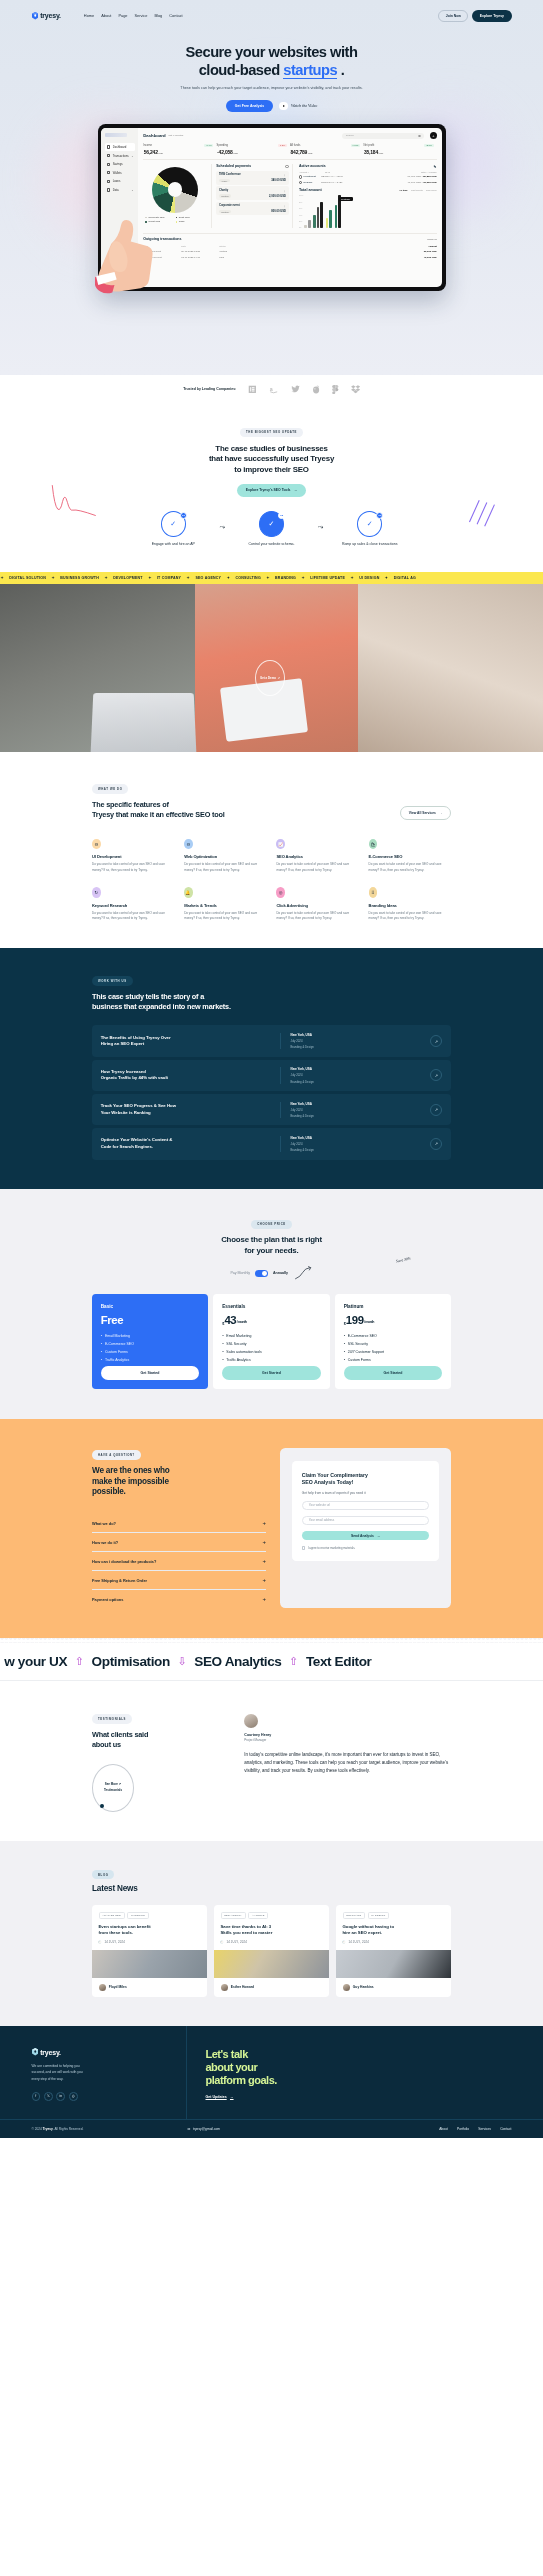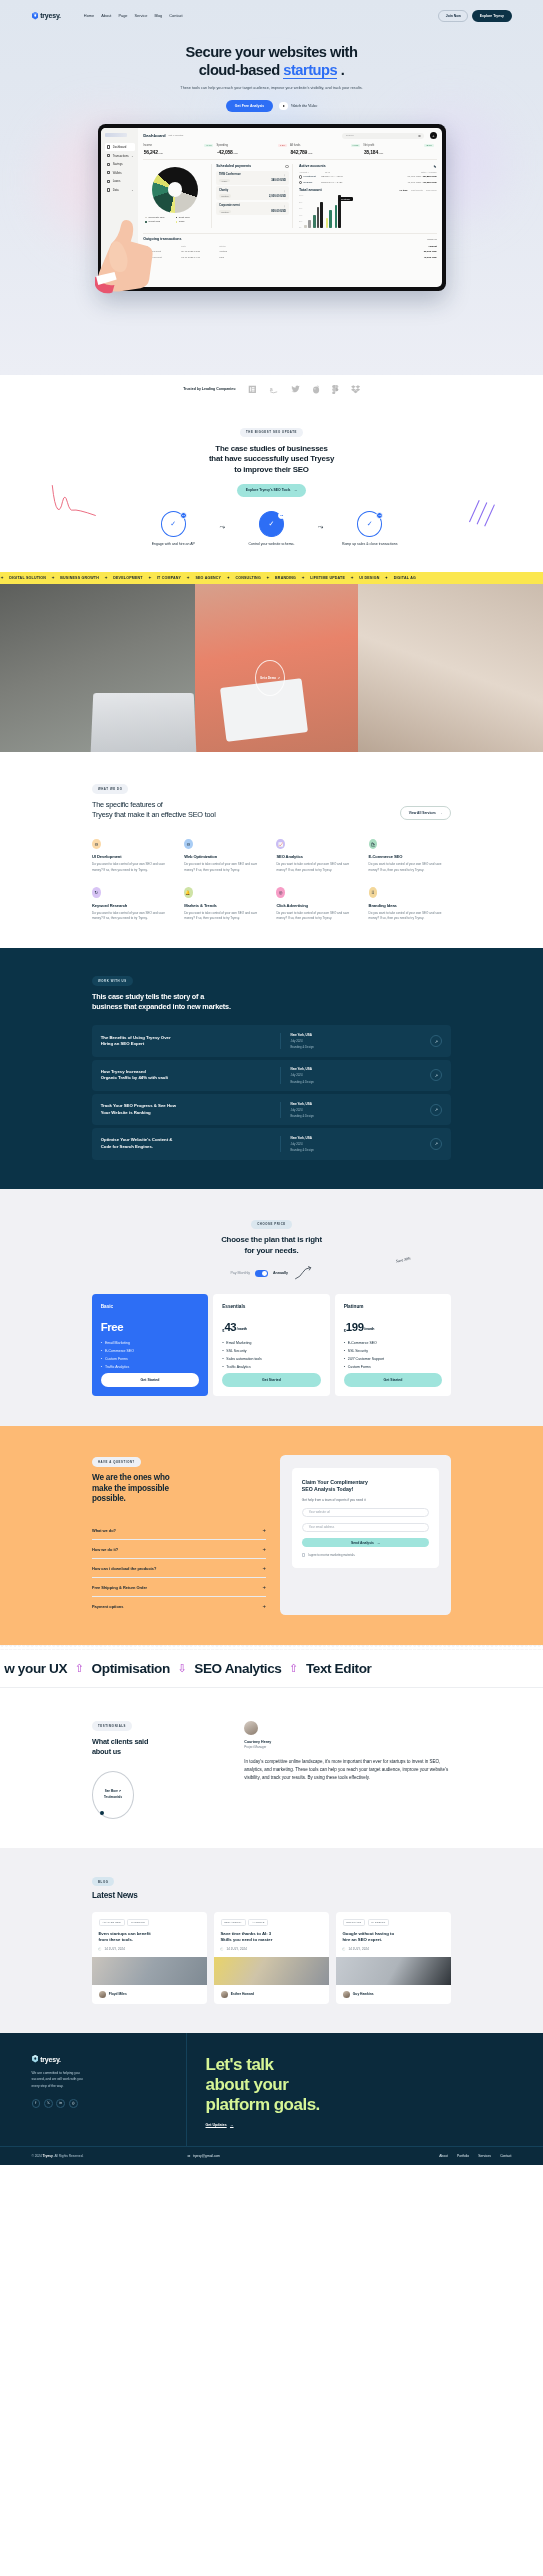--- a/index.html
+++ b/index.html
@@ -134,21 +134,21 @@
   .banner .p2{position:absolute;left:36%;top:0;width:32%;height:100%;background:linear-gradient(170deg,#d6a08c,#e8836a 40%,#c57961)}
   .banner .p3{position:absolute;right:0;top:0;width:34%;height:100%;background:linear-gradient(200deg,#cbbcae,#e4d8cc 50%,#b8a594)}
   .demo-circ{position:absolute;left:255px;top:76px;width:30px;height:36px;border:0.5px solid rgba(255,255,255,.8);border-radius:50%;display:flex;align-items:center;justify-content:center}
   .demo-circ span{font-size:2.9px;color:#fff;font-weight:600;display:flex;gap:1.6px;align-items:center}
   .lap{position:absolute;left:92px;bottom:0;width:103px;height:60px;background:linear-gradient(175deg,#e5e7ea,#c3c7cb);border-radius:3.3px 3.3px 0 0;transform:perspective(163px) rotateX(8deg)}
   .tab-dev{position:absolute;left:223px;bottom:15px;width:82px;height:54px;background:#f2f3f4;border-radius:2.7px;transform:rotate(-7deg)}
 
   
   .feat{background:#fff;padding:30px 0 26px}
   .feat-top{display:flex;align-items:flex-end}
-  .feat-top h2{font-size:7.3px;line-height:1.42;font-weight:400;letter-spacing:-0.2px;margin-top:6px}
+  .feat-top h2{font-size:7.3px;line-height:1.42;font-weight:700;letter-spacing:-0.2px;margin-top:6px}
   .btn-outline{margin-left:auto;display:inline-flex;align-items:center;gap:3.3px;border:0.5px solid #c8d6d2;background:#fff;border-radius:11px;font-size:3.3px;font-weight:600;padding:4.3px 7.6px;color:#13293c;cursor:pointer}
   .fgrid{display:grid;grid-template-columns:repeat(4,1fr);gap:14px 9.8px;margin-top:18.5px}
   .fic{width:8.7px;height:10.3px;border-radius:50%;display:flex;align-items:center;justify-content:center;font-size:4.3px;color:#20303d}
   .fcard h4{font-size:4.1px;font-weight:700;margin-top:4.9px;letter-spacing:-0.1px}
   .fcard p{font-size:3px;line-height:1.85;color:#6b7984;margin-top:3.3px}
 
   
   .dark{background:#0b3347;padding:26px 0 27px;color:#fff}
   .badge-d{display:inline-block;font-size:2.8px;letter-spacing:0.6px;font-weight:700;color:#cfe2ea;background:#13435a;border-radius:11px;padding:2.7px 6px}
   .dark h2{font-size:7.3px;line-height:1.42;font-weight:800;margin-top:6px;letter-spacing:-0.2px}
@@ -166,21 +166,21 @@
   .toggle-row{display:flex;align-items:center;justify-content:center;gap:4.9px;margin-top:9.8px;position:relative}
   .tg-l{font-size:3.6px;color:#7e8894}
   .tg-r{font-size:3.6px;color:#15242f;font-weight:600}
   .switch{width:13px;height:6.5px;border-radius:4.3px;background:#2d6ef5;position:relative}
   .switch i{position:absolute;right:0.8px;top:0.8px;width:4.9px;height:4.9px;border-radius:50%;background:#fff}
   .save{position:absolute;left:304px;top:-8.7px;font-family:"Liberation Serif",serif;font-style:italic;font-size:3.8px;color:#17242f;transform:rotate(-12deg)}
   .plans{display:flex;gap:5.4px;margin-top:14px;text-align:left}
   .plan{flex:1;background:#fff;border-radius:3.8px;padding:9.8px 8.7px 9.2px;min-height:91px;display:flex;flex-direction:column}
   .plan.blue{background:#2d6ef5;color:#fff}
   .plan .nm{font-size:4.7px;font-weight:600}
-  .plan .pr{font-size:11.4px;font-weight:800;margin-top:12px;letter-spacing:-0.4px;display:flex;align-items:flex-end}
+  .plan .pr{font-size:11.4px;font-weight:800;margin-top:5px;letter-spacing:-0.4px;display:flex;align-items:flex-end}
   .plan .pr .cur{font-size:3.8px;font-weight:600;margin-top:2.2px;margin-right:0.5px}
   .plan .pr .per{font-size:3.5px;font-weight:600;align-self:flex-end;margin-bottom:2.2px;margin-left:0.5px}
   .plan ul{list-style:none;margin-top:7.6px}
   .plan li{font-size:3.5px;margin-bottom:3.8px;display:flex;gap:2.7px;align-items:center}
   .plan li:before{content:"•";font-size:4.3px;line-height:1}
   .plan.blue li{color:#eaf1ff}
   .plan.blue li:before{color:#eaf1ff}
   .pbtn{margin-top:auto;border:none;border-radius:11px;font-size:3.5px;font-weight:600;padding:4.9px 0;width:100%;cursor:pointer;background:#9fe4dc;color:#10323f}
   .plan.blue .pbtn{background:#fff;color:#12263a}
 
@@ -244,21 +244,21 @@
 
   
   footer{background:#0b2a3c;color:#fff;padding:0}
   .f-row{display:flex;border-bottom:0.5px solid #14415a}
   .f-l{width:187px;padding:22px 31.5px 18.5px 31.5px;border-right:0.5px solid #14415a}
   .f-logo{display:flex;align-items:center;gap:2.2px;font-size:7px;font-weight:700;letter-spacing:-0.2px}
   .f-l p{font-size:3.3px;line-height:1.95;color:#bcd2dd;margin-top:7px}
   .socials{display:flex;gap:3.8px;margin-top:9.8px}
   .soc{width:8.7px;height:8.7px;border-radius:50%;border:0.5px solid #2a5871;display:flex;align-items:center;justify-content:center;font-size:3.5px;color:#dce9f0}
   .f-r{flex:1;padding:22px 31.5px 18.5px 18.5px}
-  .f-r h2{font-size:17px;line-height:1.16;font-weight:800;color:#d6f596;letter-spacing:-0.5px}
+  .f-r h2{font-size:11px;line-height:1.16;font-weight:800;color:#d6f596;letter-spacing:-0.5px}
   .f-upd{display:inline-flex;align-items:center;gap:3.3px;font-size:3.6px;font-weight:600;color:#fff;margin-top:8.2px}
   .f-bot{display:flex;align-items:center;padding:7px 31.5px}
   .f-cp{font-size:3.2px;color:#b6cbd7;width:156px}
   .f-cp b{color:#fff}
   .f-mail{font-size:3.3px;color:#dce9f0;display:flex;align-items:center;gap:2.7px;margin-left:0}
   .f-links{margin-left:auto;display:flex;gap:9.2px}
   .f-links a{font-size:3.3px;color:#dce9f0;text-decoration:none}
 </style>
 </head>
 <body>

